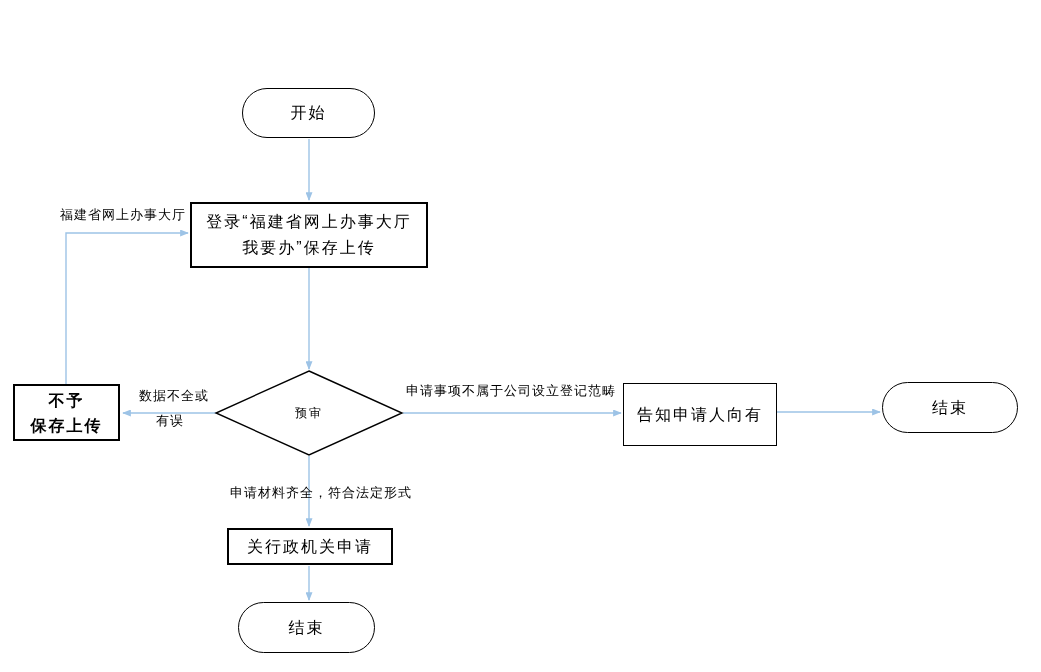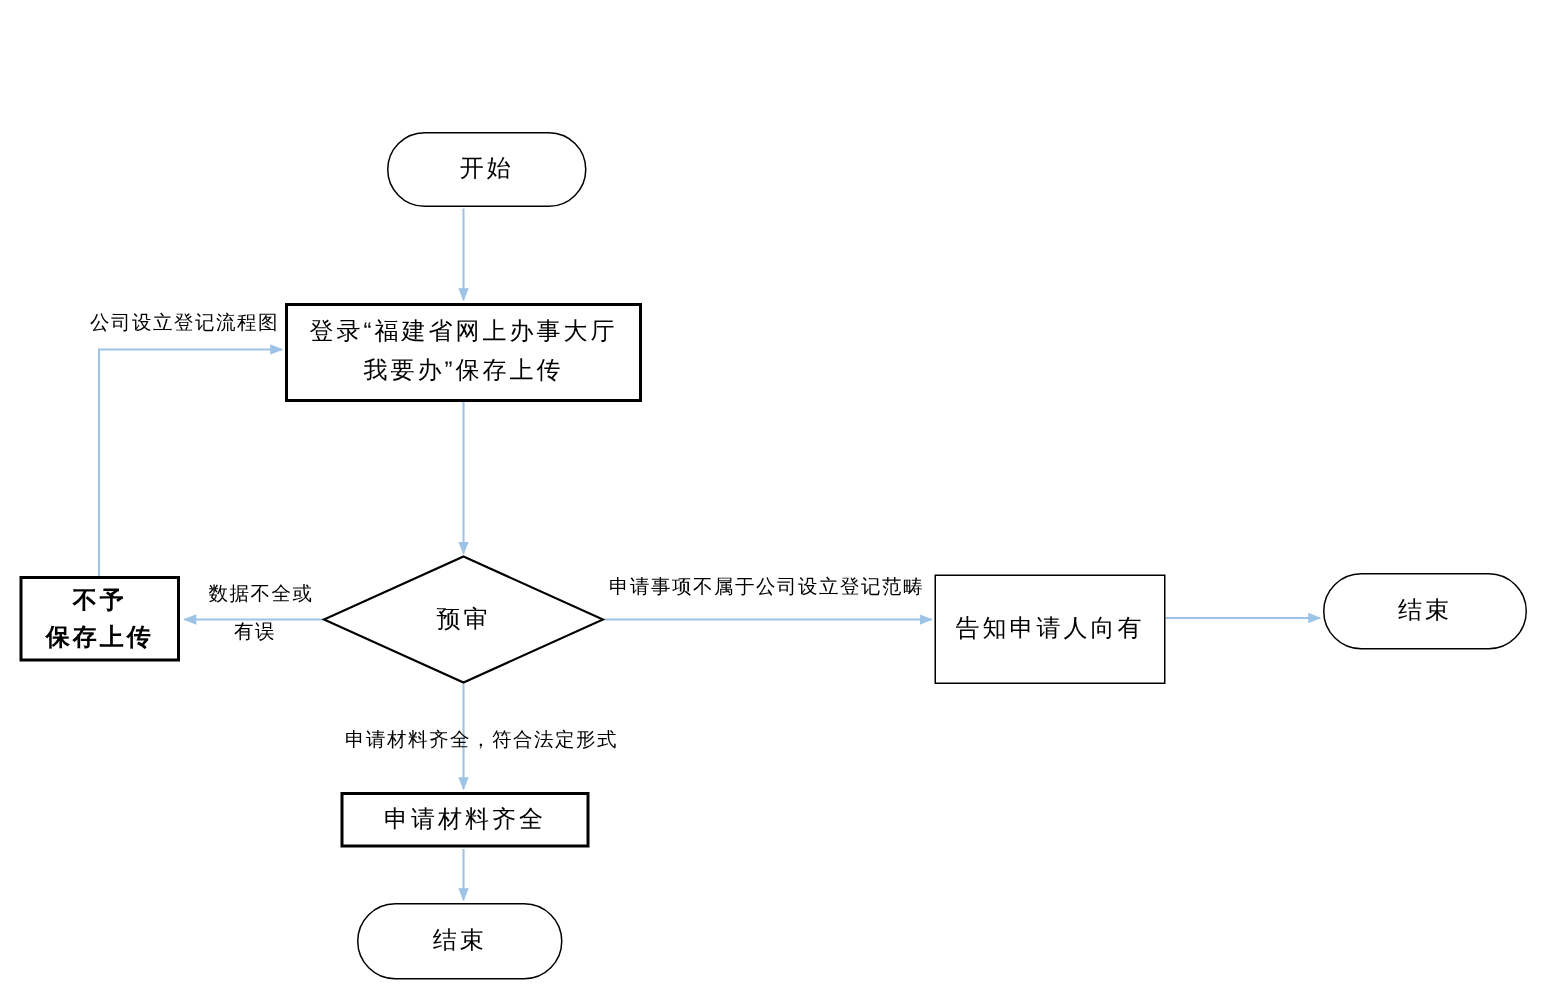--- a/index.html
+++ b/index.html
@@ -43,21 +43,21 @@
   }
   .terminator {
     border-width: 1.4px;
     border-radius: 26px;
   }
   .decision-label {
     position: absolute;
     display: flex;
     align-items: center;
     justify-content: center;
-    font-size: 16px;
+    font-size: 12px;
     letter-spacing: 2px;
     background: transparent;
   }
   .edge-label {
     position: absolute;
     font-size: 13px;
     letter-spacing: 1px;
     white-space: nowrap;
     color: #000;
   }
@@ -87,55 +87,55 @@
 
     <polyline points="66,384 66,233 188,233" fill="none" stroke="#9dc3e6" stroke-width="1.4" marker-end="url(#arrow)"></polyline>
 
     <line x1="403" y1="413" x2="621" y2="413" stroke="#9dc3e6" stroke-width="1.4" marker-end="url(#arrow)"></line>
 
     <line x1="777" y1="412" x2="880" y2="412" stroke="#9dc3e6" stroke-width="1.4" marker-end="url(#arrow)"></line>
 
     <polygon points="309,371 402,413 309,455 216,413" fill="#ffffff" stroke="#000000" stroke-width="1.4"></polygon>
   </svg>
 
-  <div class="node terminator" style="left:258px; top:88px; width:133px; height:50px;">
+  <div class="node terminator" style="left:242px; top:88px; width:133px; height:50px;">
     <span>开始</span>
   </div>
 
   <div class="node" style="left:190px; top:202px; width:238px; height:66px;justify-content:center;">
     <span>登录“福建省网上办事大厅</span>
     <span>我要办”保存上传</span>
   </div>
 
   <div class="decision-label" style="left:216px; top:371px; width:186px; height:84px;">
     <span>预审</span>
   </div>
 
   <div class="node" style="left:13px; top:384px; width:107px; height:57px; line-height:25px;font-weight:bold;">
     <span>不予</span>
     <span>保存上传</span>
   </div>
 
-  <div class="node" style="left:623px; top:383px; width:154px; height:73px; line-height:25px; border-width:1.5px;text-align:right;">
+  <div class="node" style="left:623px; top:383px; width:154px; height:63px; line-height:25px; border-width:1.5px;text-align:right;">
     <span>告知申请人向有</span>
   </div>
 
   <div class="node terminator" style="left:882px; top:382px; width:136px; height:51px;">
     <span>结束</span>
   </div>
 
   <div class="node" style="left:227px; top:528px; width:166px; height:37px;">
-    <span>申请材料齐全</span>
+    <span>关行政机关申请</span>
   </div>
 
   <div class="node terminator" style="left:238px; top:602px; width:137px; height:51px;">
     <span>结束</span>
   </div>
 
-  <div class="edge-label" style="left:60px; top:206px;">公司设立登记流程图</div>
+  <div class="edge-label" style="left:60px; top:206px;">福建省网上办事大厅</div>
 
   <div class="edge-label" style="left:139px; top:387px;">数据不全或</div>
 
   <div class="edge-label" style="left:156px; top:412px;">有误</div>
 
   <div class="edge-label" style="left:406px; top:366px;margin-top:16px;">申请事项不属于公司设立登记范畴</div>
 
 
   <div class="edge-label" style="left:218px; top:484px;margin-left:12px;">申请材料齐全，符合法定形式</div>
 

